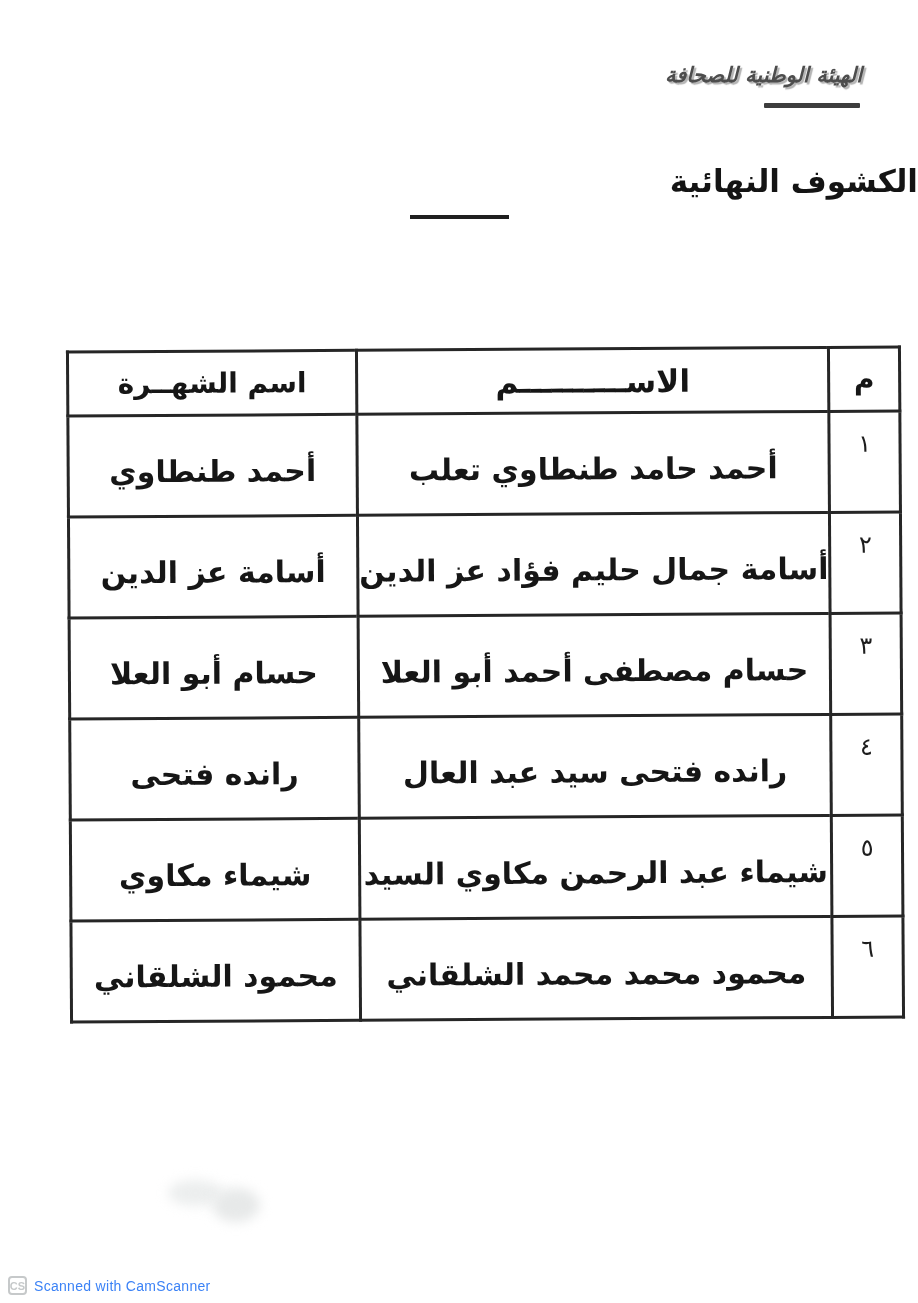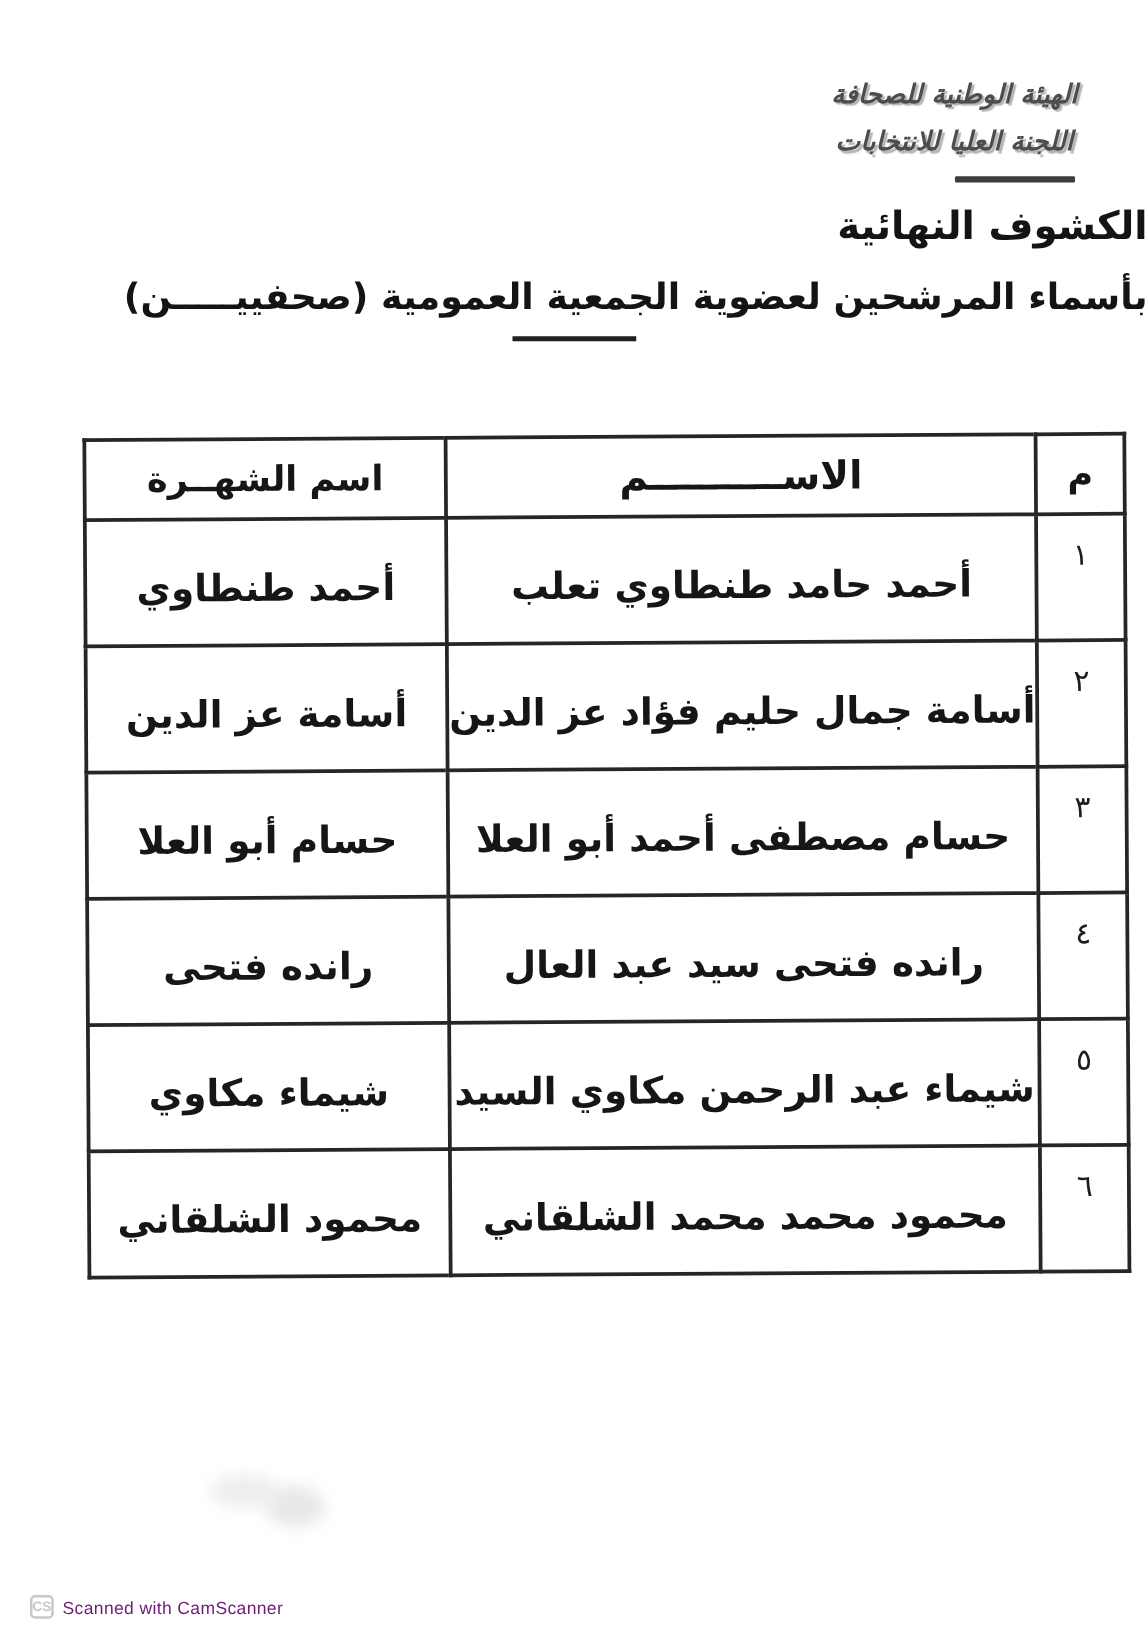--- a/index.html
+++ b/index.html
@@ -94,56 +94,54 @@
   }
 
   
   .smudge { position:absolute; border-radius:50%; filter:blur(6px); }
   .smudge-1 { left:168px; top:1180px; width:55px; height:26px; background:#eceeee; }
   .smudge-2 { left:212px; top:1188px; width:48px; height:34px; background:#e7e9e9; }
 
   
   .cam {
     position:absolute;
-    left:24px; top:1276px;
+    left:8px; top:1276px;
     display:flex;
     align-items:center;
     gap:7px;
     direction:ltr;
     font-family:"Liberation Sans", sans-serif;
   }
   .cs-badge {
     width:19px; height:19px;
     border:2px solid #c6c9ca;
     border-radius:4px;
     color:#c6c9ca;
     font-size:11px;
     font-weight:bold;
     display:flex;
     align-items:center;
     justify-content:center;
   }
   .cam-label {
-    color:#701a75;
+    color:#3b82f6;
     font-size:14px;
     letter-spacing:0.3px;
   }
 </style>
 </head>
 <body>
 
 <div class="stamp">
   <div class="stamp-line">الهيئة الوطنية للصحافة</div>
-  <div class="stamp-line">اللجنة العليا للانتخابات</div>
   <div class="stamp-underline"></div>
 </div>
 
 <div class="titles">
   <div class="title-main">الكشوف النهائية</div>
-  <div class="title-sub">بأسماء المرشحين لعضوية الجمعية العمومية (صحفييـــــن)</div>
   <div class="title-underline"></div>
 </div>
 
 <div class="table-wrap">
   <table class="roster" dir="rtl">
     <colgroup>
       <col class="col-num">
       <col class="col-name">
       <col class="col-nick">
     </colgroup>

